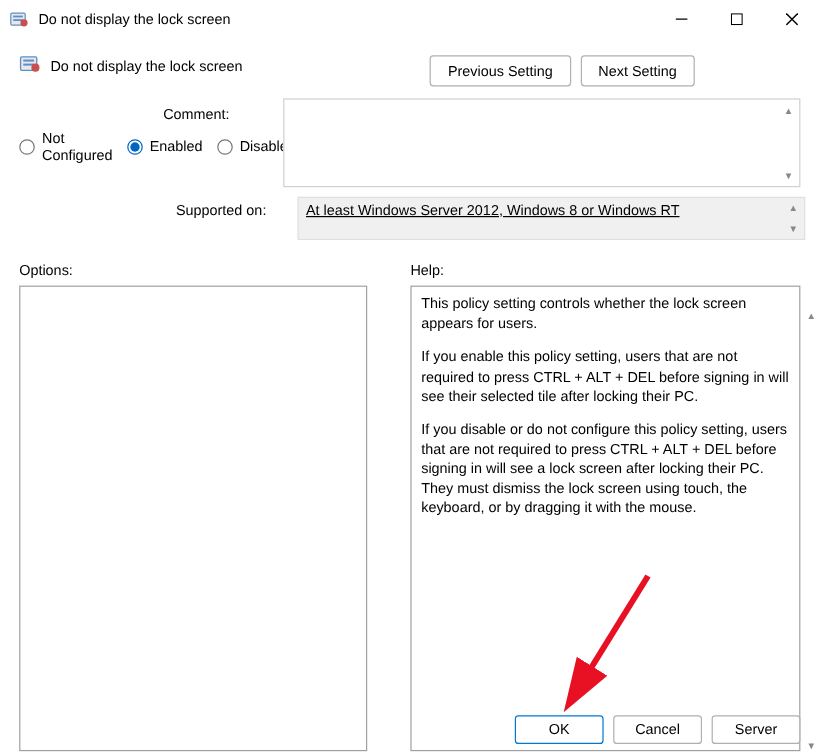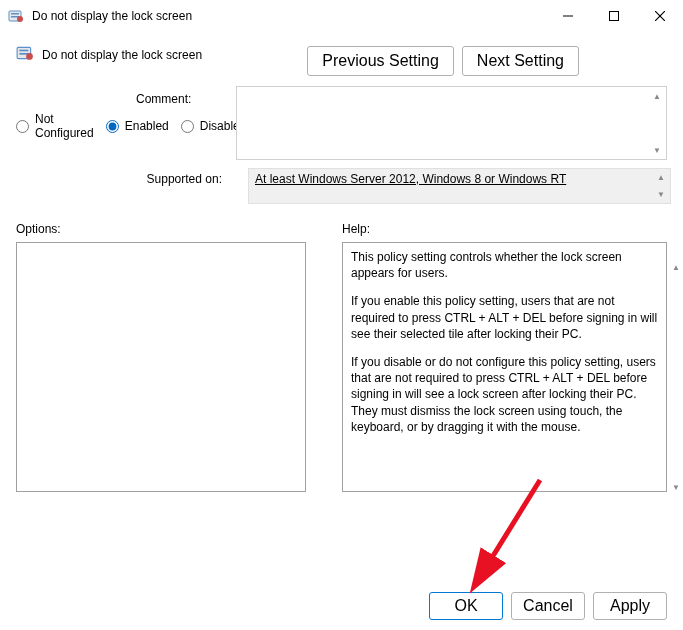--- a/index.html
+++ b/index.html
@@ -33,21 +33,21 @@
       cursor: pointer;
     }
     .content { padding: 8px 12px; }
     .header-row {
       display: flex; align-items: start; padding: 4px 4px 10px 4px;
     }
     .setting-title-group { display: flex; align-items: center; gap: 8px; flex: 1; }
     .nav-btns { display: flex; gap: 8px; margin-left: auto; margin-top: 2px; padding-right: 88px; }
     .btn {
       font-family: inherit;
-      font-size: 16px;
+      font-size: 12px;
       padding: 5px 14px;
       background: #fff;
       border: 1px solid #b0b0b0;
       border-radius: 3px;
       cursor: pointer;
     }
     .top-grid {
       display: grid;
       grid-template-columns: 120px 100px 1fr;
       column-gap: 0;
@@ -75,21 +75,21 @@
     .supported-row { margin-top: 8px; display: grid; grid-template-columns: 220px 1fr; column-gap: 16px; }
     .supported-label { text-align: right; padding-right: 10px; padding-top: 4px;}
     .lower {
       display: grid; grid-template-columns: 290px 1fr; gap: 36px;
       margin-top: 18px; padding: 0 4px;
     }
     .section-label { margin-bottom: 6px; }
     .panel-wrap { position: relative; }
     .panel {
       border: 1px solid #a0a0a0;
-      height: 250px;
+      height: 388px;
       width: 100%;
       background: #fff;
       padding: 6px 8px;
       overflow: hidden;
     }
     .help-panel p { margin-bottom: 12px; line-height: 1.35; }
     .vscroll {
       position: absolute; right: -18px; top: 16px; bottom: -4px;
       width: 18px; display:flex; flex-direction:column; justify-content:space-between;
     }
@@ -219,21 +219,21 @@
           <div class="scroll-arrow">▼</div>
         </div>
       </div>
     </div>
   </div>
 </div>
 
 <div class="footer">
   <button class="btn primary">OK</button>
   <button class="btn">Cancel</button>
-  <button class="btn">Apply</button>
+  <button class="btn">Server</button>
 </div>
 
 <svg class="arrow-annotation" style="left:420px; top:470px;" width="130" height="130">
   <defs>
     <marker id="ah" markerWidth="10" markerHeight="10" refX="7" refY="3" orient="auto">
       <polygon points="0,0 9,3 0,6" fill="#e81123"></polygon>
     </marker>
   </defs>
   <line x1="120" y1="10" x2="55" y2="115" stroke="#e81123" stroke-width="5" marker-end="url(#ah)"></line>
 </svg>

